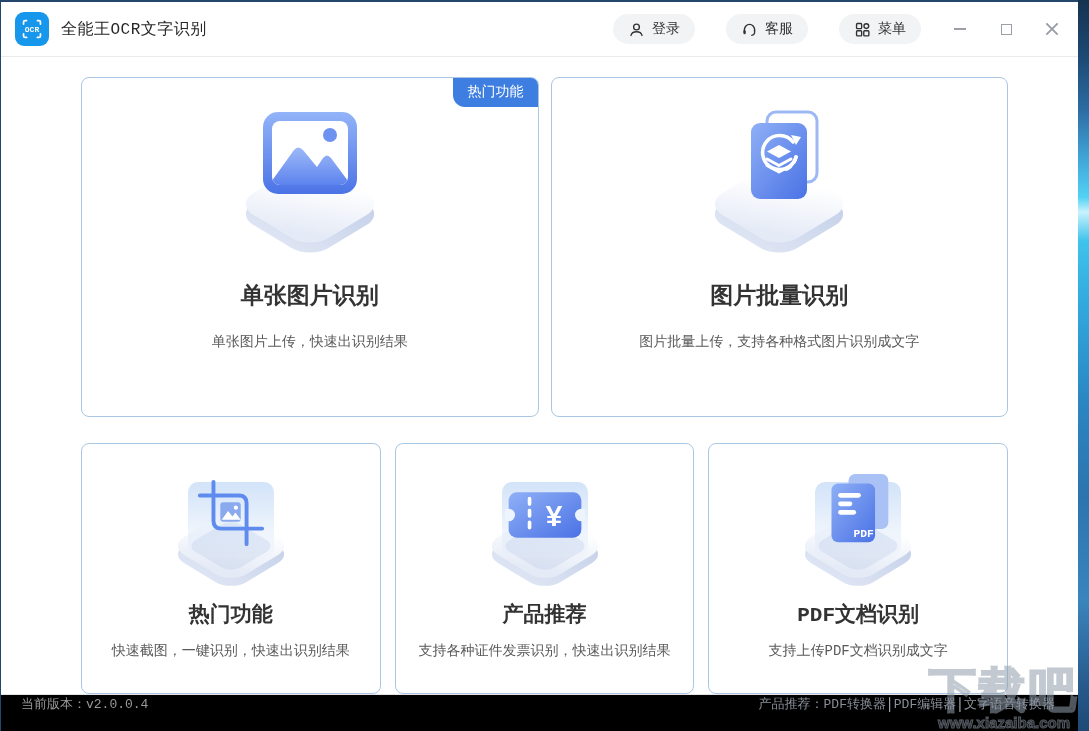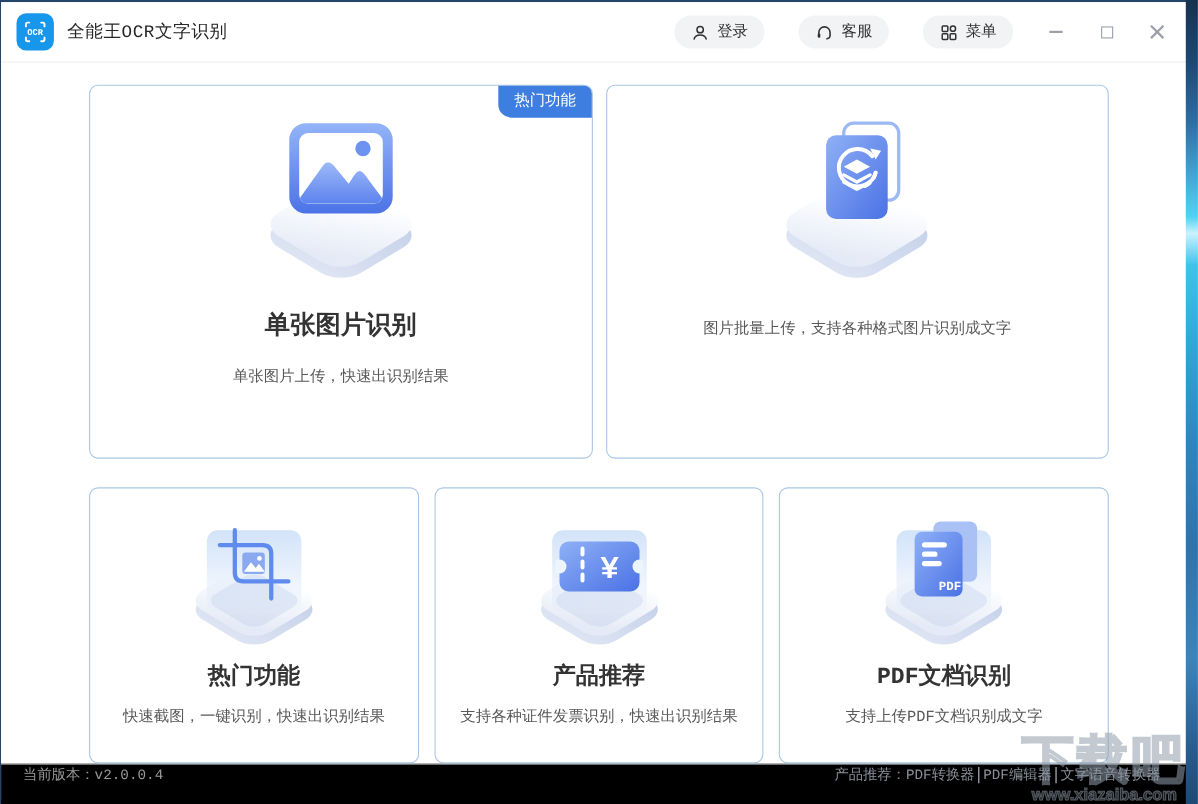--- a/index.html
+++ b/index.html
@@ -236,20 +236,21 @@
               <rect x="36" y="2" width="50" height="70" rx="9" fill="#fff" stroke="#9db9f5" stroke-width="3"></rect>
               <rect x="20" y="13" width="56" height="76" rx="9" fill="url(#gBlue2)"></rect>
               <path d="M62 32 A17 17 0 1 0 65 47" fill="none" stroke="#fff" stroke-width="3.6" stroke-linecap="round"></path>
               <path d="M60 25 l10 2 -5 8 z" fill="#fff"></path>
               <path d="M65 47 A17 17 0 0 1 53 60" fill="none" stroke="#fff" stroke-width="3.6" stroke-linecap="round" stroke-dasharray="5 6"></path>
               <path d="M48 35 l12 6.5 -12 6.5 -12 -6.5 z" fill="#fff"></path>
               <path d="M36 49 l12 6.5 12 -6.5" fill="none" stroke="#fff" stroke-width="3" stroke-linecap="round" stroke-linejoin="round"></path>
               <path d="M36 55.5 l12 6.5 12 -6.5" fill="none" stroke="#fff" stroke-width="3" stroke-linecap="round" stroke-linejoin="round"></path>
             </svg>
           </div>
+          <div class="card-title">图片批量识别</div>
           <div class="card-desc">图片批量上传，支持各种格式图片识别成文字</div>
         </div>
       </div>
 
       <div class="row row-bottom">
 
         <div class="card">
           <div class="ped ped-sm">
             <div class="depth"></div>
             <div class="face"></div>

